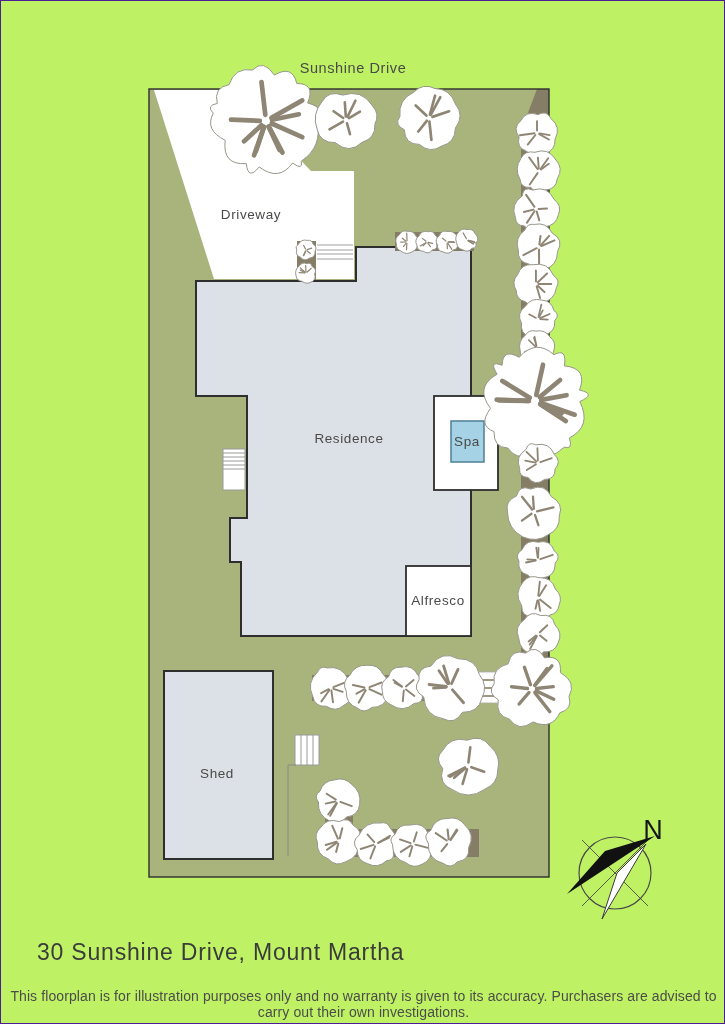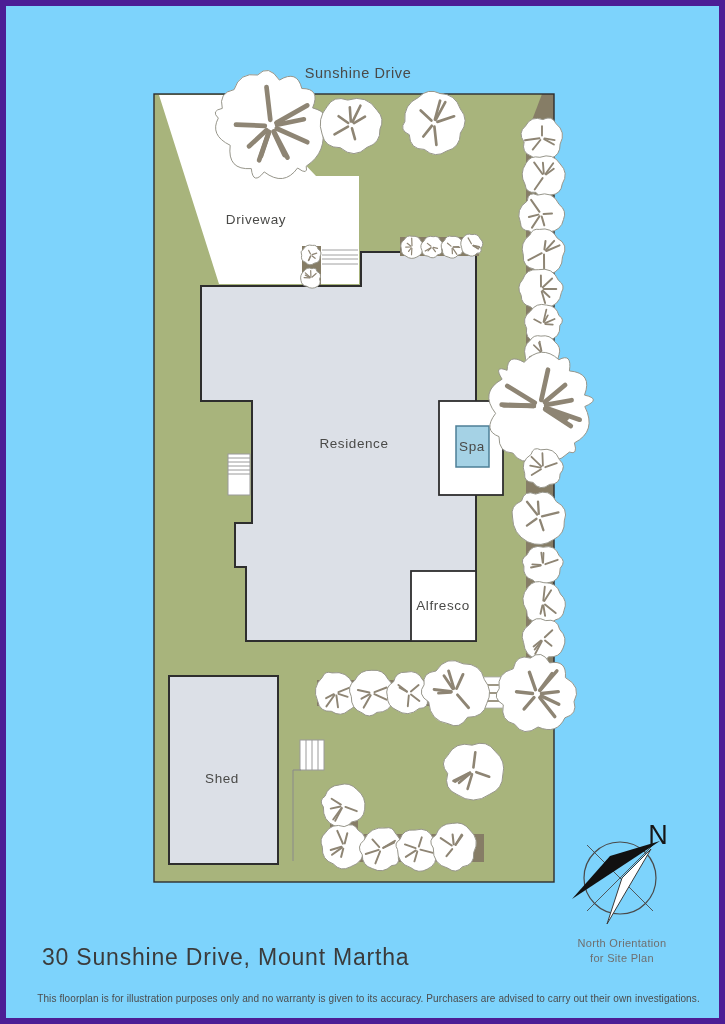--- a/index.html
+++ b/index.html
@@ -2,35 +2,35 @@
 <html style="--grass: #a8b47c; --garden-bed: #867d66; --building-fill: #dce0e7; --building-outline: #2e2e2e; --spa-fill: #a5d2e5; --spa-border: #4d7f96; --tree-stroke: #97968b; --tree-slash: #8e8574; --label-text: #4a4a48;"><head>
 <meta charset="utf-8">
 <style>
   :root{
     --grass:#a8b47c; --garden-bed:#867d66; --building-fill:#dce0e7;
     --building-outline:#2e2e2e; --spa-fill:#a5d2e5; --spa-border:#4d7f96;
     --tree-stroke:#97968b; --tree-slash:#8e8574; --label-text:#4a4a48;
     --muted-text:#6f6f6f; --title-text:#3b3b3b;
   }
   html,body{margin:0;padding:0;background:#fff;}
-  .page{position:relative;width:725px;height:1024px;background:#7dd3fc;
-        border:6px solid #4c1d95;box-sizing:border-box;overflow:hidden;
+  .page{position:relative;width:725px;height:1024px;background:#bef264;
+        border:1px solid #4c1d95;box-sizing:border-box;overflow:hidden;
         font-family:"Liberation Sans", sans-serif;}
   .plan-svg{position:absolute;left:0;top:0;width:725px;height:1024px;}
   .plan-label{fill:var(--label-text);font-family:"Liberation Sans",sans-serif;
               font-size:13.5px;letter-spacing:0.6px;}
   .street-label{font-size:14.5px;}
   .north-letter{fill:#161616;font-size:27px;letter-spacing:0;}
   .page-title{position:absolute;left:36px;top:938px;font-size:23px;
               letter-spacing:0.8px;color:var(--title-text);white-space:nowrap;}
   .north-caption{position:absolute;left:540px;top:930px;width:152px;
                  text-align:center;font-size:11px;line-height:15px;
                  color:var(--muted-text);letter-spacing:0.3px;}
   .disclaimer{position:absolute;left:0;top:987px;width:725px;text-align:center;
-              font-size:10px;color:#4c4c4c;letter-spacing:0.1px;}
+              font-size:14px;color:#4c4c4c;letter-spacing:0.1px;}
 </style>
 </head>
 <body>
 
 <div class="page">
 
   <svg class="plan-svg" viewBox="0 0 725 1024">
 
     <rect x="148" y="88" width="400" height="788" style="fill:var(--grass)"></rect>
 
@@ -388,18 +388,14 @@
       <circle cx="614" cy="872" r="36" fill="none" stroke="#4a4a4a" stroke-width="1.2"></circle>
       <line x1="581" y1="839" x2="647" y2="905" stroke="#4a4a4a" stroke-width="0.9"></line>
       <line x1="581" y1="905" x2="647" y2="839" stroke="#4a4a4a" stroke-width="0.9"></line>
       <polygon points="654,835 566,893 604,850" fill="#111111"></polygon>
       <polygon points="645,843 601,918 616,872" fill="#ffffff" stroke="#3a3a3a" stroke-width="1"></polygon>
       <text x="652" y="838" text-anchor="middle" class="north-letter">N</text>
     </g>
   </svg>
 
   <div class="page-title">30 Sunshine Drive, Mount Martha</div>
-  <div class="north-caption">
-    <div>North Orientation</div>
-    <div>for Site Plan</div>
-  </div>
   <div class="disclaimer">This floorplan is for illustration purposes only and no warranty is given to its accuracy. Purchasers are advised to carry out their own investigations.</div>
 </div>
 
 </body></html>

